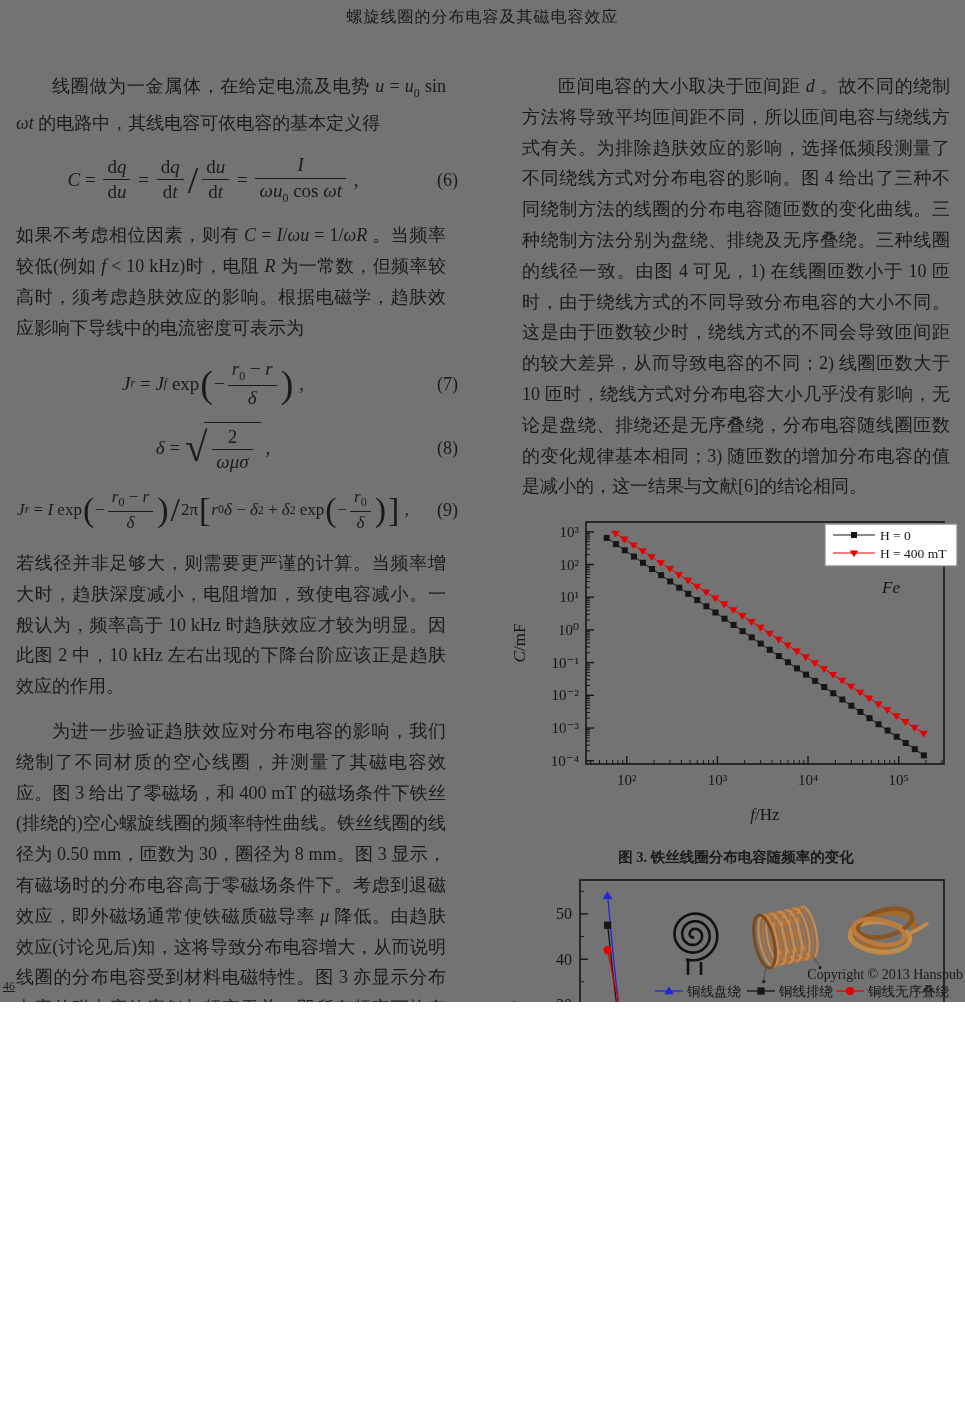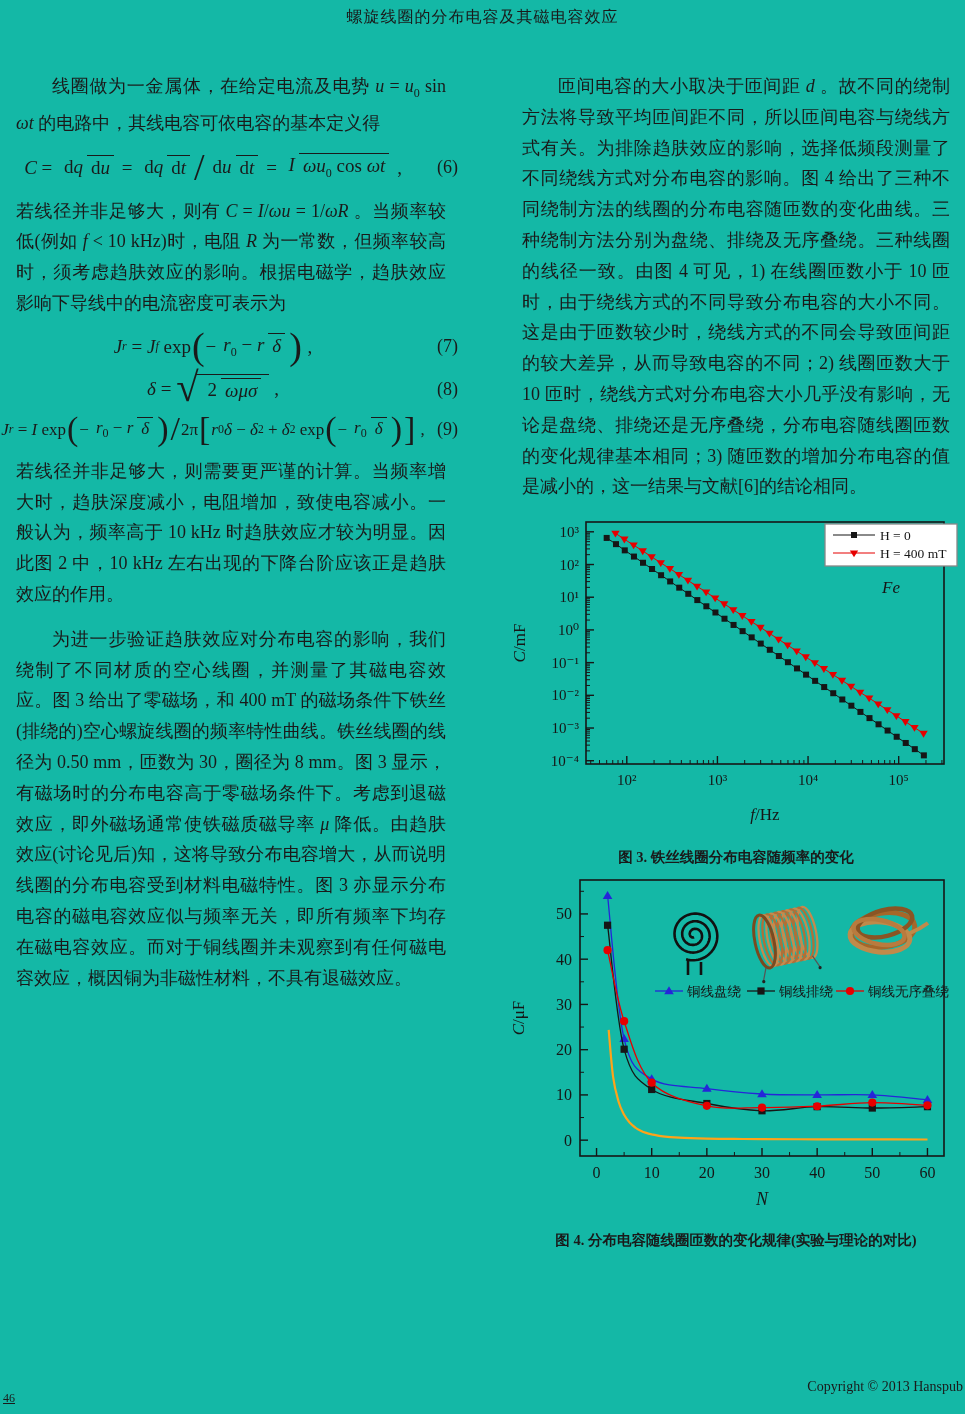--- a/index.html
+++ b/index.html
@@ -1,33 +1,33 @@
 <!DOCTYPE html>
 <html><head>
 <meta charset="utf-8">
 <style>
   html,body{margin:0;padding:0;background:#fff;}
-  .page{position:relative;width:965px;height:1414px;background:#14b8a6;overflow:hidden;
+  .page{position:relative;width:965px;height:1002px;background:#737373;overflow:hidden;
         font-family:"Liberation Serif","DejaVu Serif",serif;color:#1a1a1a;}
   .title{position:absolute;top:7px;left:0;width:100%;text-align:center;font-size:16px;letter-spacing:1px;}
   .col{position:absolute;top:57px;font-size:18px;line-height:30.8px;text-align:justify;}
   .col p{margin:14px;}
   .col-l{left:2px;width:458px;}
   .col-r{left:508px;width:456px;}
   .ind{text-indent:2em;}
   .it{font-style:italic;}
   sub{font-size:12px;}
   sup{font-size:11.5px;}
   .eqline{position:relative;display:flex;justify-content:center;align-items:center;
           margin:11px 0;line-height:1.25;white-space:nowrap;font-size:19px;padding-right:36px;}
   .eq-sm{font-size:17px;}
   .eqbody{display:inline-flex;align-items:center;}
   .eqbody>span, .eqbody sub, .eqbody sup{white-space:pre;}
   .eqnum{position:absolute;right:2px;top:50%;transform:translateY(-50%);font-size:18px;}
-  .frac{display:inline-flex;flex-direction:row;text-align:center;vertical-align:middle;margin:0 3px;line-height:1.3;}
+  .frac{display:inline-flex;flex-direction:column;text-align:center;vertical-align:middle;margin:0 3px;line-height:1.3;}
   .fnum{padding:0 4px;}
   .fden{border-top:1.4px solid #1a1a1a;padding:0 4px;}
   .bigp{font-size:200%;font-weight:300;line-height:0;vertical-align:middle;padding:0 1px;}
   .sqrt{display:inline-flex;align-items:center;vertical-align:middle;}
   .rad{font-size:215%;line-height:0.85;margin-right:-3px;}
   .radc{border-top:1.5px solid #1a1a1a;padding:2px 5px 0 5px;}
   .figsvg{display:block;margin:6px auto 0 auto;}
   .cap{width:100%;text-align:center;font-weight:bold;}
   .cap-en{font-size:13.5px;line-height:17px;max-width:436px;margin:4px auto 0 auto;}
   .cap-zh{font-size:14.5px;line-height:20px;margin:15px 0 8px 0;}
@@ -50,21 +50,21 @@
           <span> = </span>
           <span class="frac"><span class="fnum"><span>d</span><span class="it">q</span></span><span class="fden"><span>d</span><span class="it">t</span></span></span>
           <span class="bigp">/</span>
           <span class="frac"><span class="fnum"><span>d</span><span class="it">u</span></span><span class="fden"><span>d</span><span class="it">t</span></span></span>
           <span> = </span>
           <span class="frac"><span class="fnum"><span class="it">I</span></span><span class="fden"><span class="it">ωu</span><sub>0</sub><span> cos </span><span class="it">ωt</span></span></span>
           <span> ,</span>
         </span>
       <span class="eqnum">(6)</span>
     </div>
-    <p><span>若线径并非足够大，则有 </span><span class="it">C</span><span> = </span><span class="it">I</span><span>/</span><span class="it">ωu</span><span> = 1/</span><span class="it">ωR</span><span> 。当频率较低(例如 </span><span class="it">f</span><span> &lt; 10 kHz)时，电阻 </span><span class="it">R</span><span> 为一常数，但频率较高时，须考虑趋肤效应的影响。根据电磁学，趋肤效应影响下导线中的电流密度可表示为</span></p>
+    <p><span>如果不考虑相位因素，则有 </span><span class="it">C</span><span> = </span><span class="it">I</span><span>/</span><span class="it">ωu</span><span> = 1/</span><span class="it">ωR</span><span> 。当频率较低(例如 </span><span class="it">f</span><span> &lt; 10 kHz)时，电阻 </span><span class="it">R</span><span> 为一常数，但频率较高时，须考虑趋肤效应的影响。根据电磁学，趋肤效应影响下导线中的电流密度可表示为</span></p>
     <div class="eqline">
       <span class="eqbody">
           <span class="it">J</span>
           <sub class="it">r</sub>
           <span> = </span>
           <span class="it">J</span>
           <sub class="it">f</sub>
           <span> exp</span>
           <span class="bigp">(</span>
           <span>−</span>

